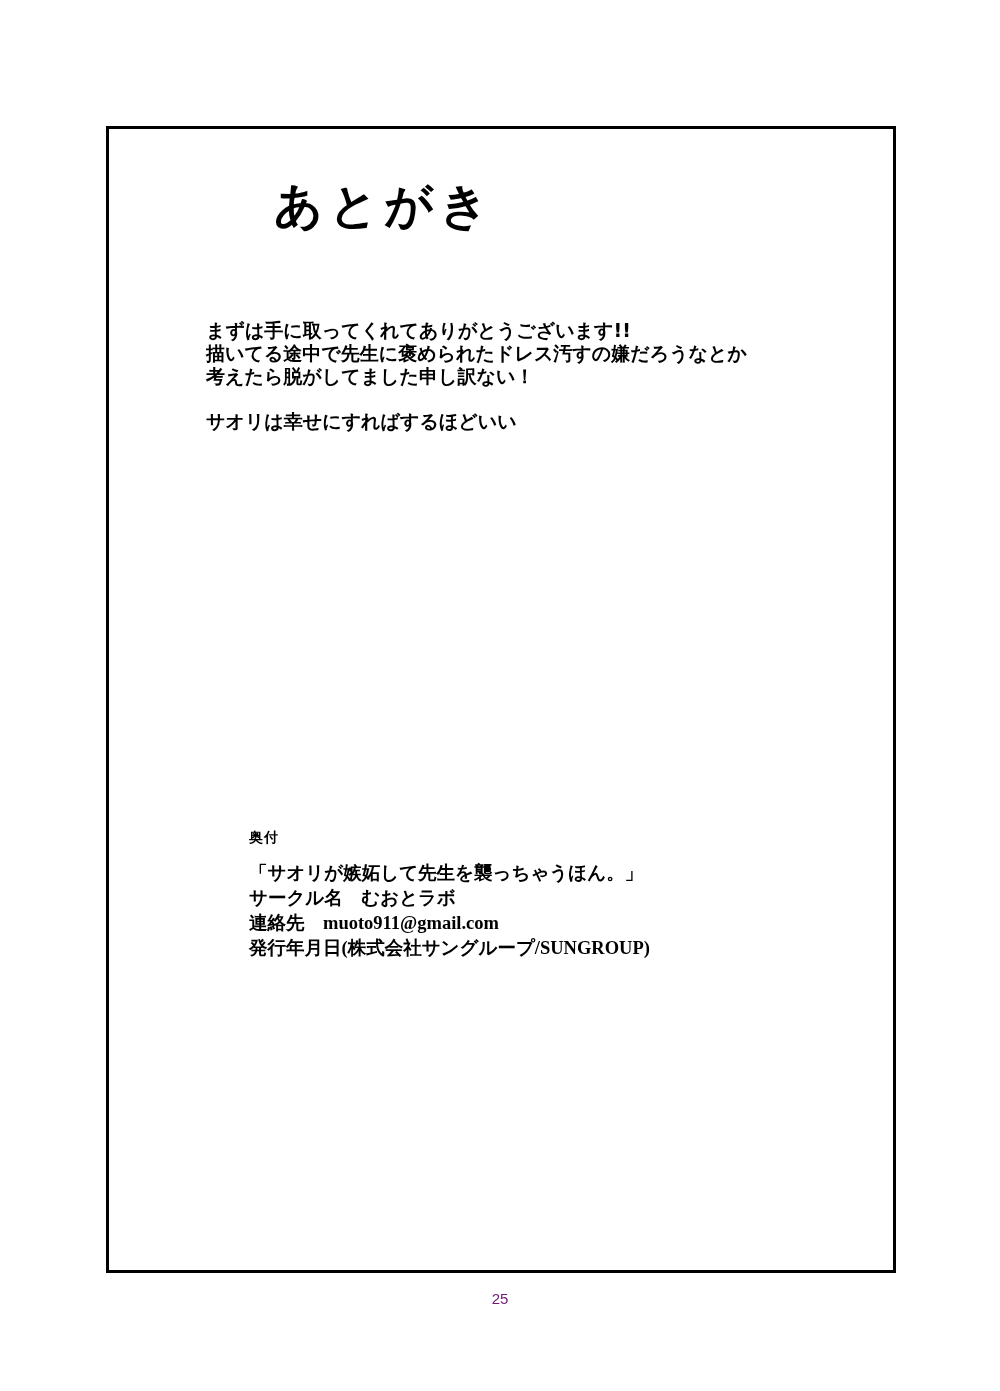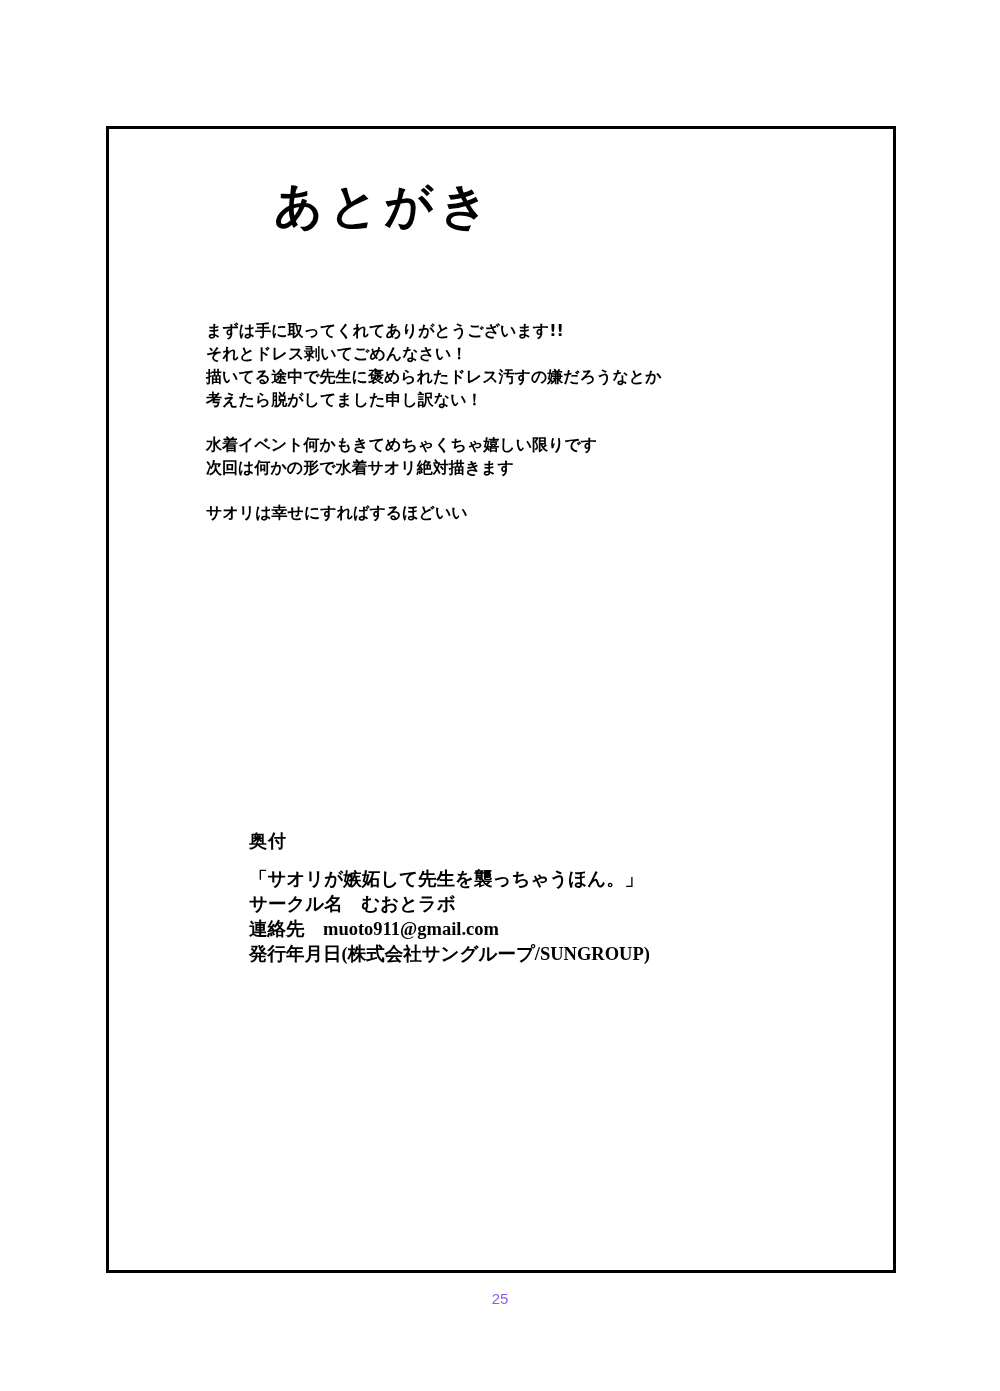--- a/index.html
+++ b/index.html
@@ -44,40 +44,40 @@
     white-space: nowrap;
   }
   .body-block {
     position: absolute;
     left: 97px;
     top: 190px;
     width: 640px;
   }
   .body-para {
     margin: 0 0 22px 0;
-    font-size: 16px;
+    font-size: 19px;
     font-weight: bold;
     line-height: 23px;
     font-family: "DejaVu Sans", sans-serif;
   }
   .body-para:last-child {
     margin-bottom: 16px;
   }
   .body-line {
     display: block;
     white-space: nowrap;
   }
   .colophon {
     position: absolute;
     left: 140px;
     top: 700px;
     width: 600px;
   }
   .colophon-heading {
-    font-size: 18px;
+    font-size: 14px;
     font-weight: bold;
     font-family: Liberation Mono, monospace;
     margin: 0 0 14px 0;
     letter-spacing: 1px;
   }
   .colophon-line {
     display: block;
     font-size: 18.5px;
     font-weight: bold;
     line-height: 25px;
@@ -85,41 +85,36 @@
     white-space: nowrap;
   }
   .page-number {
     position: absolute;
     left: 0;
     top: 1290px;
     width: 1000px;
     text-align: center;
     font-size: 15px;
     font-family: "Liberation Sans", sans-serif;
-    color: #8b5cf6;
+    color: #701a75;
   }
 </style>
 </head>
 <body>
 
 <div class="page">
   <div class="frame">
 
     <div class="afterword-title">あとがき</div>
 
     <div class="body-block">
       <p class="body-para">
         <span class="body-line">まずは手に取ってくれてありがとうございます!!</span>
-        <span class="body-line">それとドレス剥いてごめんなさい！</span>
         <span class="body-line">描いてる途中で先生に褒められたドレス汚すの嫌だろうなとか</span>
         <span class="body-line">考えたら脱がしてました申し訳ない！</span>
-      </p>
-      <p class="body-para">
-        <span class="body-line">水着イベント何かもきてめちゃくちゃ嬉しい限りです</span>
-        <span class="body-line">次回は何かの形で水着サオリ絶対描きます</span>
       </p>
       <p class="body-para">
         <span class="body-line">サオリは幸せにすればするほどいい</span>
       </p>
     </div>
 
     <div class="colophon">
       <div class="colophon-heading">奥付</div>
       <span class="colophon-line">「サオリが嫉妬して先生を襲っちゃうほん。」</span>
       <span class="colophon-line">サークル名　むおとラボ</span>

